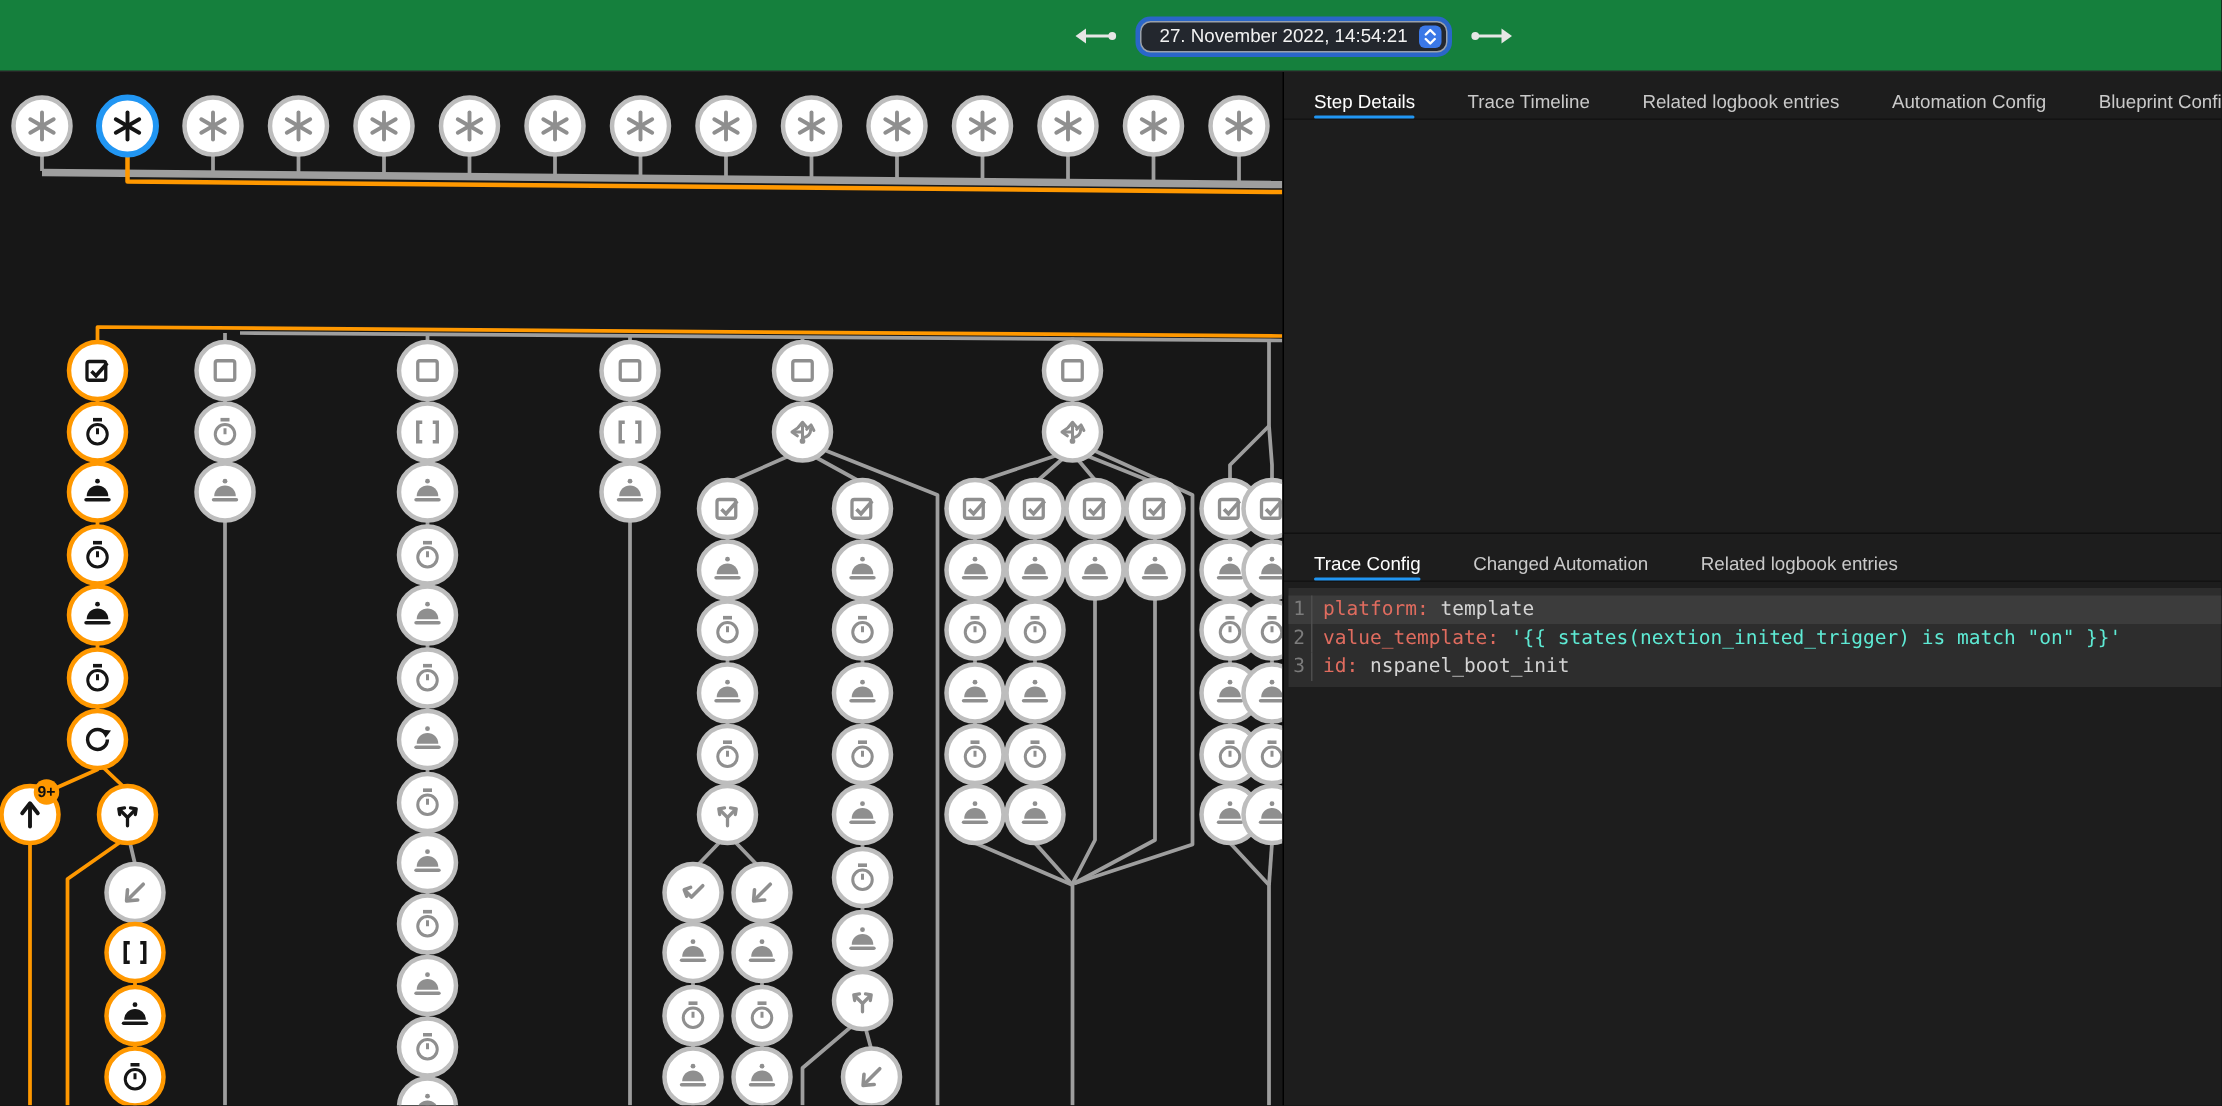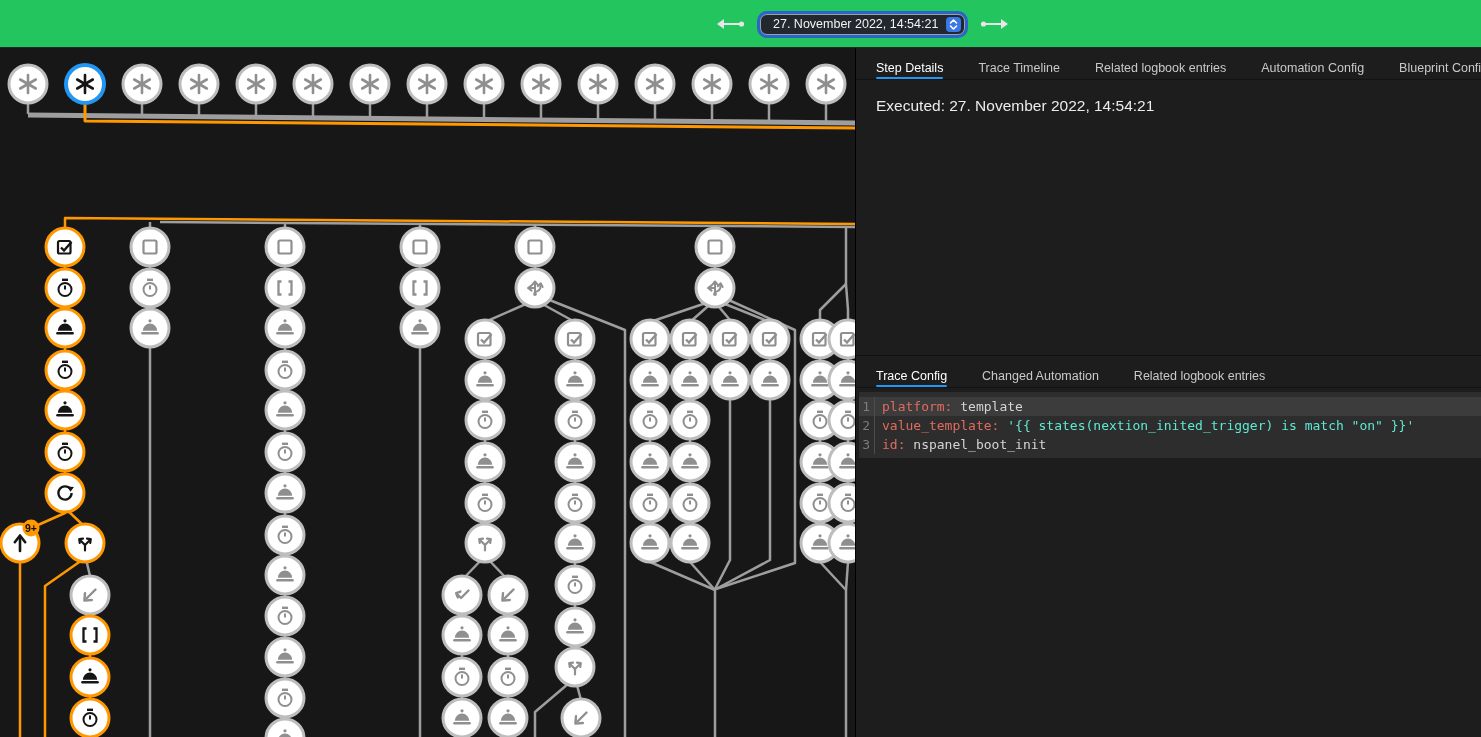--- a/index.html
+++ b/index.html
@@ -5,21 +5,21 @@
   * { box-sizing: border-box; }
   html,body { margin:0; padding:0; }
   body {
     width:1481px; height:737px; overflow:hidden; position:relative;
     background:#171717; color:#e0e0e0;
     font-family:"Liberation Sans", sans-serif;
   }
   
   .header {
     position:absolute; top:0; left:0; right:0; height:48px;
-    background:#22c55e; border-bottom:1px solid #262626; z-index:6;
+    background:#15803d; border-bottom:1px solid #262626; z-index:6;
   }
   .toolbar { position:absolute; left:714px; top:0; height:48px; display:flex; align-items:center; gap:12px; }
   .ray-btn { background:none; border:none; padding:2px; cursor:pointer; display:flex; align-items:center; }
   .run-select {
     display:flex; align-items:center; gap:8px; height:21px;
     background:#23272e; border:1px solid #9aa1ab; border-radius:7px;
     box-shadow:0 0 0 3px #2a66c8; padding:0 3px 0 12px; cursor:pointer;
   }
   .run-select .val { font-size:12.5px; color:#f2f2f2; white-space:nowrap; }
   .stepper {
@@ -1140,21 +1140,20 @@
 </div>
 
 <div class="panel">
   <div class="tabbar" id="top-tabbar">
       <div class="tab active">Step Details</div>
       <div class="tab">Trace Timeline</div>
       <div class="tab">Related logbook entries</div>
       <div class="tab">Automation Config</div>
       <div class="tab">Blueprint Config</div>
     </div>
-  <div class="executed">Executed: 27. November 2022, 14:54:21</div>
 
   <div class="lower">
     <div class="tabbar" id="bottom-tabbar">
         <div class="tab active">Trace Config</div>
         <div class="tab">Changed Automation</div>
         <div class="tab">Related logbook entries</div>
       </div>
     <div class="code" id="code-block">
         <div class="code-line active">
           <span class="ln">1</span>

